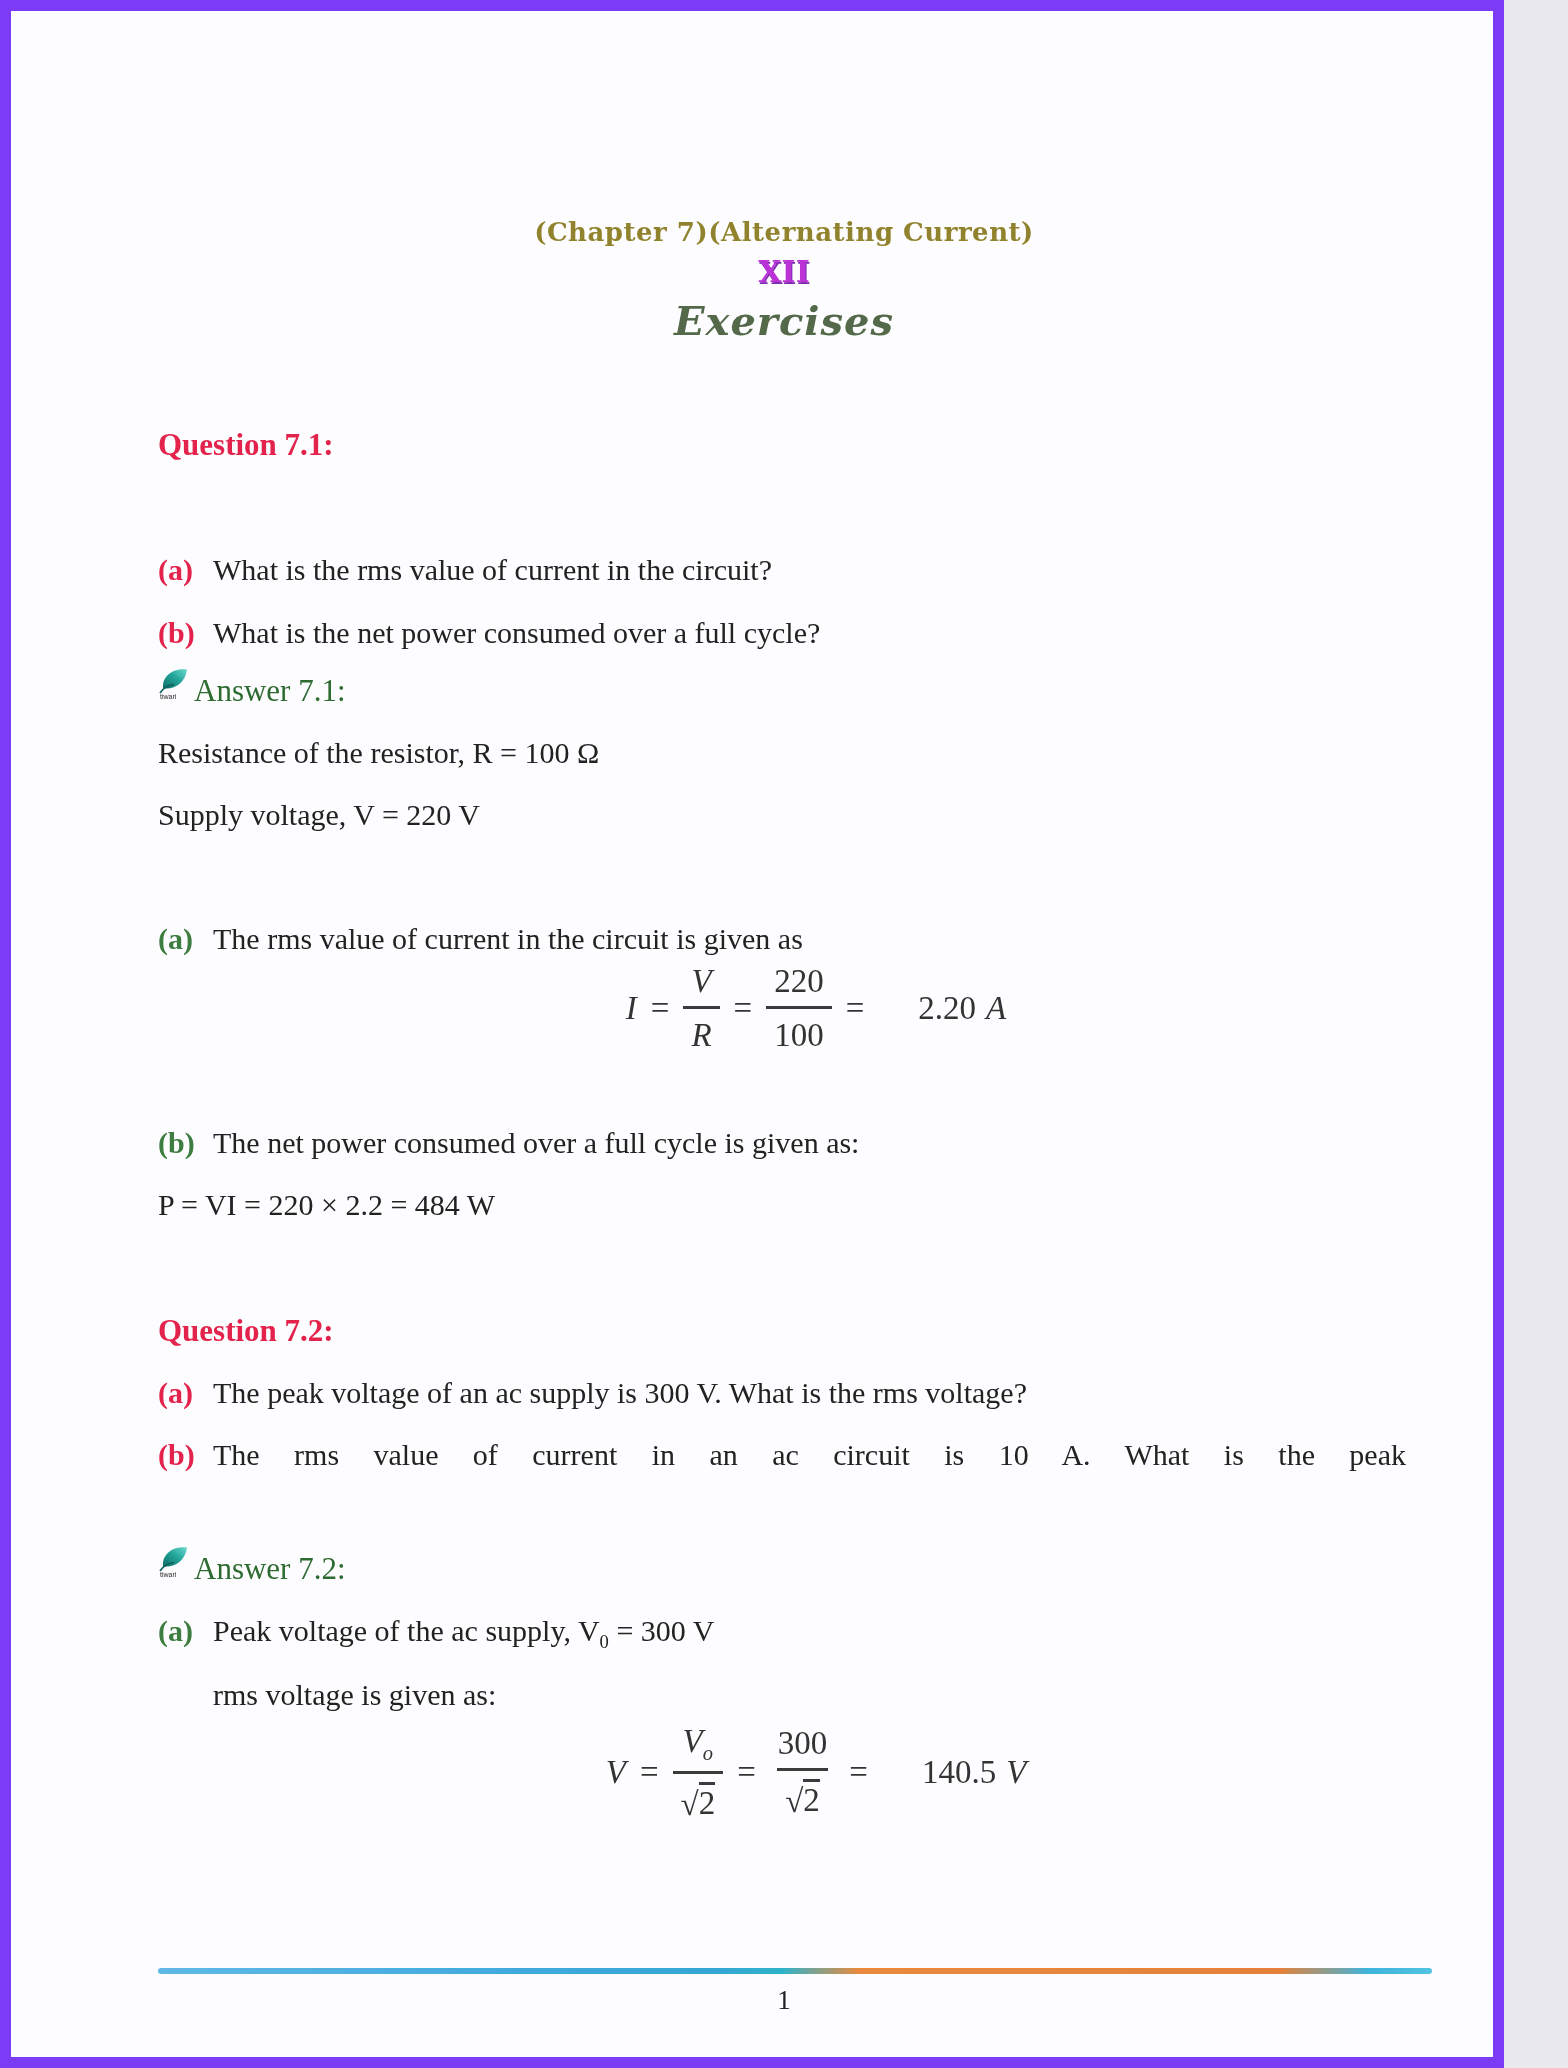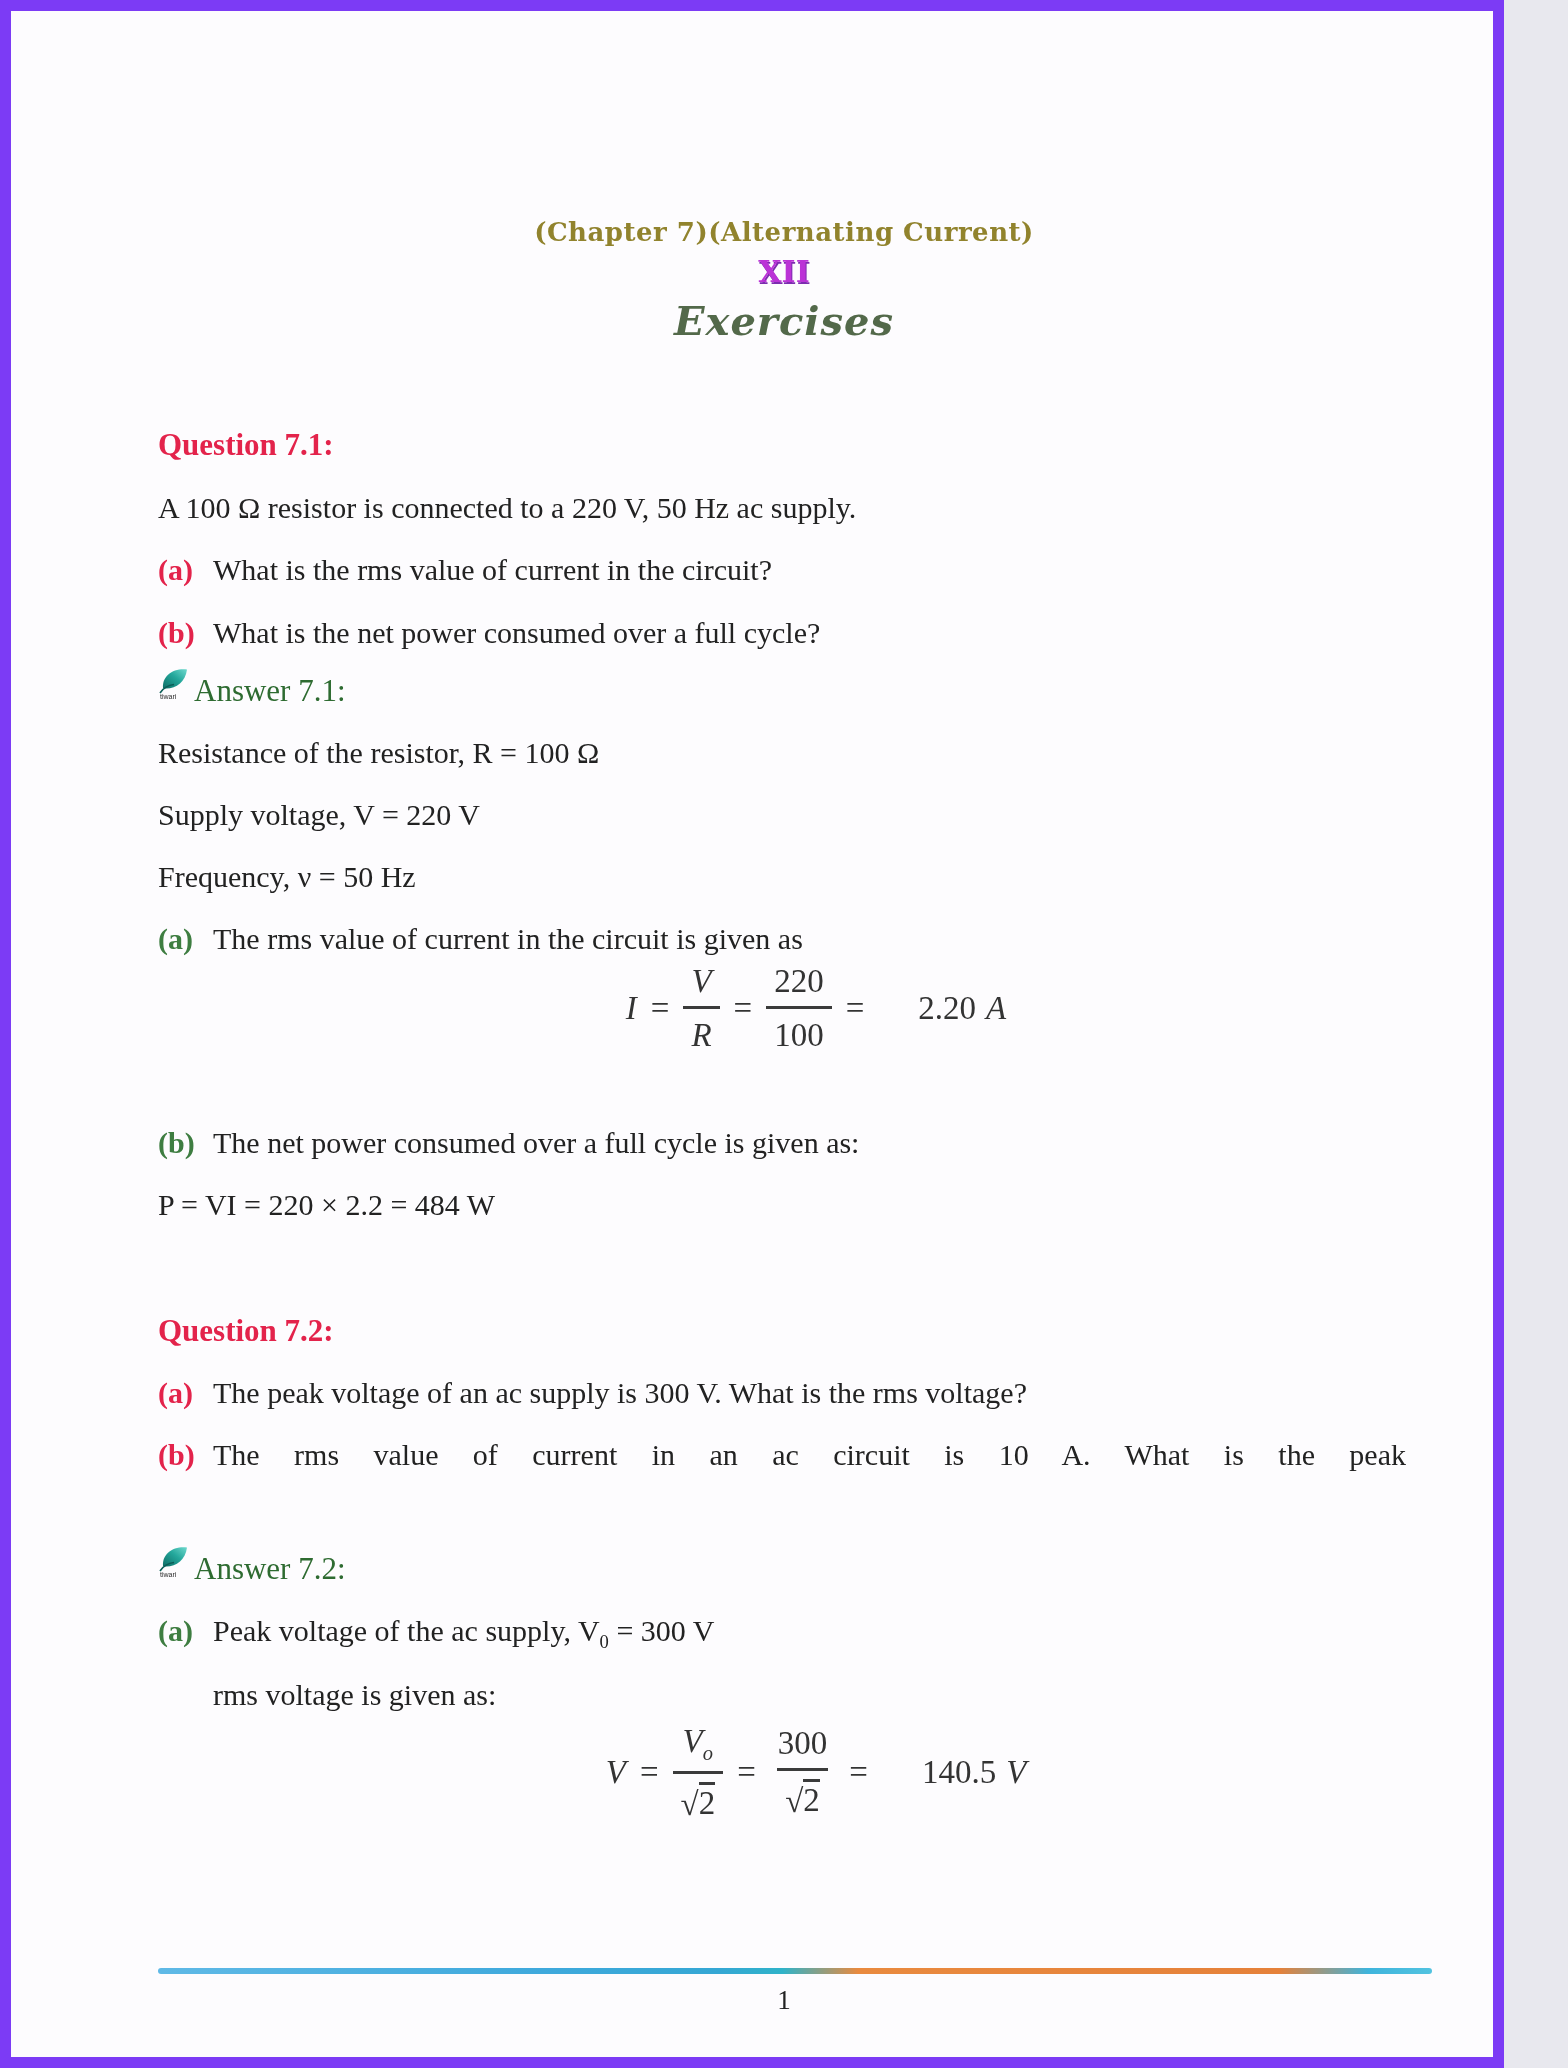--- a/index.html
+++ b/index.html
@@ -92,39 +92,37 @@
   </defs>
 </svg>
 
 <div class="page">
 
   <div class="abs centered chapter-line">(Chapter 7)(Alternating Current)</div>
   <div class="abs centered class-line">XII</div>
   <div class="abs centered page-title">Exercises</div>
 
   <div class="abs line q-heading" style="top:414px">Question 7.1:</div>
-  <div class="abs line" style="top:477px">A 100 Ω resistor is connected to a 220 V, 50 Hz ac supply.</div>
   <div class="abs line item" style="top:539px">
     <span class="marker red">(a)</span>
     <span class="text">What is the rms value of current in the circuit?</span>
   </div>
   <div class="abs line item" style="top:602px">
     <span class="marker red">(b)</span>
     <span class="text">What is the net power consumed over a full cycle?</span>
   </div>
 
   <svg class="leaf-logo" style="left:145px; top:654px" viewBox="0 0 36 38">
     <path d="M7 23 C6 11, 17 3, 31 4.5 C29.5 17, 20 24, 9 23.5 Z" fill="url(#leafg)"></path>
     <path d="M4 28 C8 22, 13 20, 18 19.5" stroke="#0b5d57" stroke-width="1.6" fill="none"></path>
     <text x="4" y="34" font-size="7" fill="#2a2a2a" font-family="Liberation Sans, sans-serif">tiwari</text>
   </svg>
   <div class="abs line a-heading" style="top:660px">Answer 7.1:</div>
   <div class="abs line" style="top:722px">Resistance of the resistor, R = 100 Ω</div>
   <div class="abs line" style="top:784px">Supply voltage, V = 220 V</div>
-  <div class="abs line" style="top:846px">Frequency, ν = 50 Hz</div>
   <div class="abs line item" style="top:908px">
     <span class="marker green">(a)</span>
     <span class="text">The rms value of current in the circuit is given as</span>
   </div>
 
   <div class="abs formula" style="top:952px">
     <span class="row">
       <span class="var">I</span>
       <span class="eq">=</span>
       <span class="frac">

